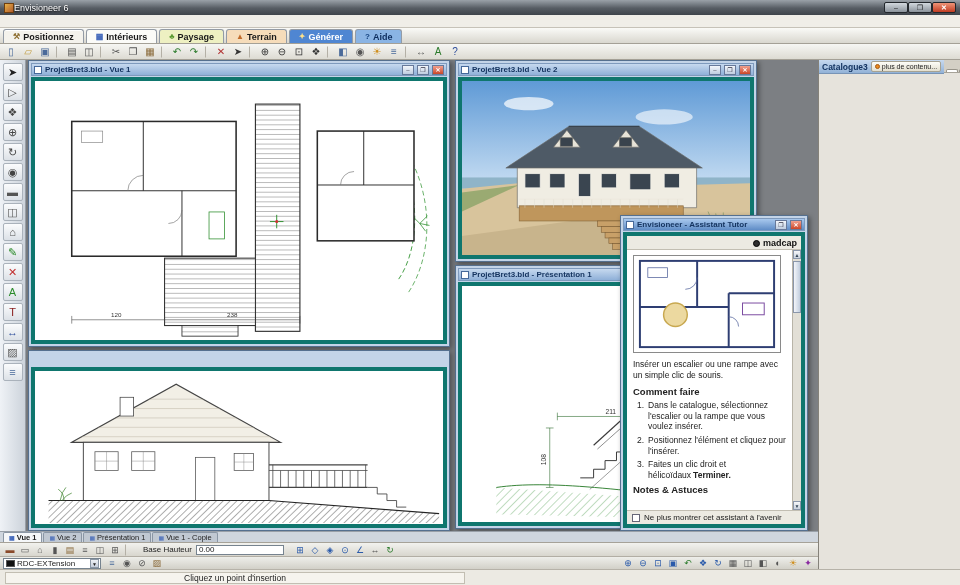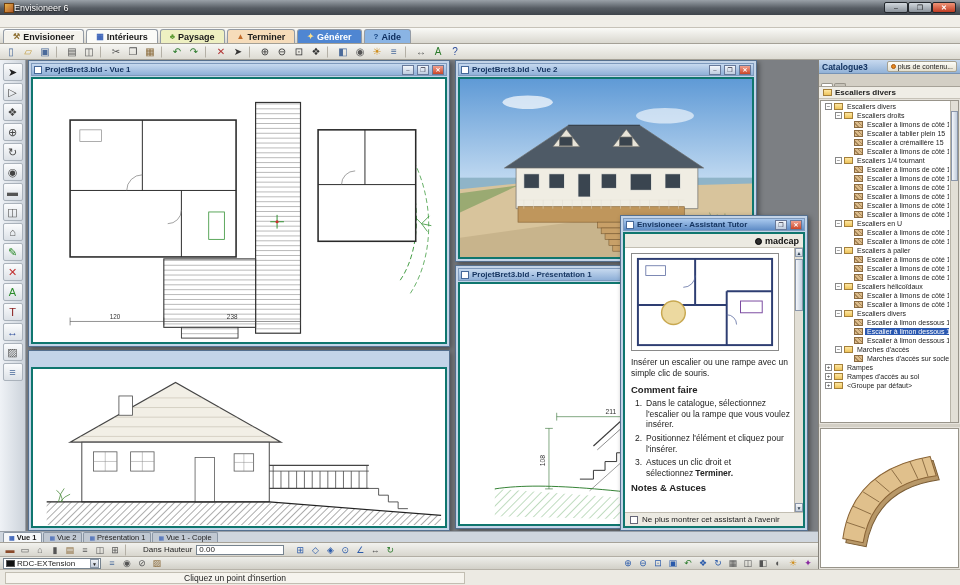--- a/index.html
+++ b/index.html
@@ -44,21 +44,21 @@
   .mdi{position:absolute;left:26px;top:60px;right:142px;bottom:54px;overflow:hidden;background:#7c7f83;}
   .win{position:absolute;border:1px solid #55708f;background:#c3d4e8;box-shadow:2px 2px 5px rgba(0,0,0,.4);padding:2px;}
   .win-title{height:13px;display:flex;align-items:center;gap:3px;padding:0 2px;border:1px solid #7e9abd;
     background:linear-gradient(#c6d9ef,#8fb0d8);}
   .win.assistant .win-title{background:linear-gradient(#a9c9ee,#5f8cc6);}
   .wt-icon{width:8px;height:8px;flex:none;background:#fff;border:1px solid #46699a;}
   .wt-text{flex:1;font-size:8px;font-weight:bold;color:#14335f;white-space:nowrap;overflow:hidden;}
   .cbtn{width:12px;height:10px;flex:none;border:1px solid #67799a;text-align:center;font-size:6px;line-height:8px;color:#334;
     background:linear-gradient(#f2f6fb,#bfcde0);}
   .cbtn.close{background:linear-gradient(#f0a08e,#cb4628);color:#fff;font-weight:bold;}
-  .win-body{position:absolute;left:2px;right:2px;top:16px;bottom:2px;background:#fff;border:2px solid #0f766e;overflow:hidden;}
+  .win-body{position:absolute;left:2px;right:2px;top:16px;bottom:2px;background:#fff;border:4px solid #0f766e;overflow:hidden;}
   .win-body svg{display:block;width:100%;height:100%;}
 
   
   .as-toolbar{position:absolute;top:0;left:0;right:0;height:14px;display:flex;align-items:center;gap:3px;padding:0 3px;
     background:#eceae2;border-bottom:1px solid #c2beb2;}
   .as-ic{font-size:9px;}
   .as-brand{margin-left:auto;display:flex;align-items:center;gap:3px;font-weight:bold;font-size:9px;color:#111;}
   .logo-dot{width:7px;height:7px;border-radius:50%;background:#2e2e2e;border:1px solid #000;}
   .as-content{position:absolute;top:14px;bottom:14px;left:0;right:9px;padding:5px 4px 0 6px;overflow:hidden;background:#fff;}
   .as-img{width:148px;height:98px;border:1px solid #8a8a8a;margin-bottom:6px;}
@@ -71,21 +71,21 @@
   .as-scroll{position:absolute;top:14px;bottom:14px;right:0;width:9px;background:#e2dfd6;border-left:1px solid #b8b4a8;}
   .as-arrow{position:absolute;left:0;right:0;height:9px;background:linear-gradient(#f6f7f9,#c9d2de);border:1px solid #8a96aa;
     font-size:5px;text-align:center;line-height:8px;color:#345;}
   .as-arrow.up{top:0;} .as-arrow.down{bottom:0;}
   .as-thumb{position:absolute;left:0;right:0;top:11px;height:52px;background:linear-gradient(90deg,#f4f6fa,#c2cede);border:1px solid #8a96aa;}
   .as-footer{position:absolute;bottom:0;left:0;right:0;height:14px;display:flex;align-items:center;gap:4px;padding:0 5px;
     background:#eceae2;border-top:1px solid #c2beb2;font-size:8px;}
   .checkbox{width:8px;height:8px;flex:none;background:#fff;border:1px solid #667;}
 
   
-  .catalog{position:absolute;top:60px;right:0;bottom:16px;width:142px;display:flex;flex-direction:column;
+  .catalog{position:absolute;top:60px;right:0;bottom:16px;width:142px;display:flex;flex-direction:row;
     background:#e6e3dc;border-left:1px solid #85827a;}
   .cat-header{height:14px;flex:none;display:flex;align-items:center;gap:3px;padding:0 3px;
     background:linear-gradient(#c7d9ef,#92b2d7);border-bottom:1px solid #7894b6;}
   .cat-title{flex:1;font-size:8.5px;font-weight:bold;color:#10305e;}
   .more-btn{display:flex;align-items:center;gap:2px;height:11px;padding:0 3px;font-size:7px;
     background:linear-gradient(#fdfdf8,#e3dfcf);border:1px solid #a6a292;border-radius:2px;white-space:nowrap;}
   .more-dot{width:5px;height:5px;border-radius:50%;background:#e8881e;border:1px solid #a85a10;}
   .cat-tabs{height:13px;flex:none;display:flex;align-items:flex-end;gap:1px;padding-left:2px;
     background:#d3cfc5;border-bottom:1px solid #a6a298;}
   .cat-tab{font-size:7.5px;padding:1px 5px;background:#c7c3b9;border:1px solid #98948a;border-bottom:none;border-radius:2px 2px 0 0;}
@@ -159,33 +159,33 @@
       <span class="menu-item"></span>
       <span class="menu-item"></span>
       <span class="menu-item"></span>
       <span class="menu-item"></span>
     </div>
 
   <div class="ribbon">
 
   <div class="rtab active" style="color: rgb(26, 26, 26); background: rgb(244, 242, 236);">
         <span class="ricon" style="color: rgb(138, 106, 42);">⚒</span>
-        <span>Envisioneer</span>
+        <span>Positionnez</span>
       </div>
       <div class="rtab" style="color: rgb(26, 26, 26); background: rgb(251, 251, 248);">
         <span class="ricon" style="color: rgb(58, 98, 184);">▦</span>
         <span>Intérieurs</span>
       </div>
       <div class="rtab" style="color: rgb(26, 26, 26); background: rgb(238, 240, 194);">
         <span class="ricon" style="color: rgb(92, 154, 50);">♣</span>
         <span>Paysage</span>
       </div>
       <div class="rtab" style="color: rgb(26, 26, 26); background: rgb(246, 220, 186);">
         <span class="ricon" style="color: rgb(192, 106, 42);">▲</span>
-        <span>Terminer</span>
+        <span>Terrain</span>
       </div>
       <div class="rtab" style="color: rgb(255, 255, 255); background: rgb(79, 134, 210);">
         <span class="ricon" style="color: rgb(255, 226, 138);">✦</span>
         <span>Générer</span>
       </div>
       <div class="rtab" style="color: rgb(13, 45, 94); background: rgb(138, 180, 228);">
         <span class="ricon" style="color: rgb(18, 64, 126);">?</span>
         <span>Aide</span>
       </div>
     </div>
@@ -642,21 +642,21 @@
           <div class="as-li">
                 <span>1.</span>
                 <span><span>Dans le catalogue, sélectionnez l'escalier ou la rampe que vous voulez insérer.</span><b></b></span>
               </div>
               <div class="as-li">
                 <span>2.</span>
                 <span><span>Positionnez l'élément et cliquez pour l'insérer.</span><b></b></span>
               </div>
               <div class="as-li">
                 <span>3.</span>
-                <span><span>Astuces un clic droit et sélectionnez</span><b>Terminer.</b></span>
+                <span><span>Faites un clic droit et hélicoïdaux</span><b>Terminer.</b></span>
               </div>
             </div>
           <div class="as-h2">Notes &amp; Astuces</div>
 
         </div>
         <div class="as-scroll">
           <div class="as-arrow up">▲</div>
           <div class="as-thumb"></div>
           <div class="as-arrow down">▼</div>
         </div>
@@ -915,21 +915,21 @@
         <span class="tbi tbi2" style="color: rgb(85, 85, 85);">
           <span>◫</span>
         </span>
         <span class="tbi tbi2" style="color: rgb(85, 85, 85);">
           <span>⊞</span>
         </span>
         <span class="tbi tbi2 sep">
           <span></span>
         </span>
       </div>
-    <span class="bh-label">Dans Hauteur</span>
+    <span class="bh-label">Base Hauteur</span>
     <span class="bh-input">0.00</span>
     <div style="display:flex;align-items:center;gap:1px;margin-left:8px;">
 
     <span class="tbi tbi2" style="color: rgb(42, 90, 170);">
           <span>⊞</span>
         </span>
         <span class="tbi tbi2" style="color: rgb(42, 90, 170);">
           <span>◇</span>
         </span>
         <span class="tbi tbi2" style="color: rgb(42, 90, 170);">

